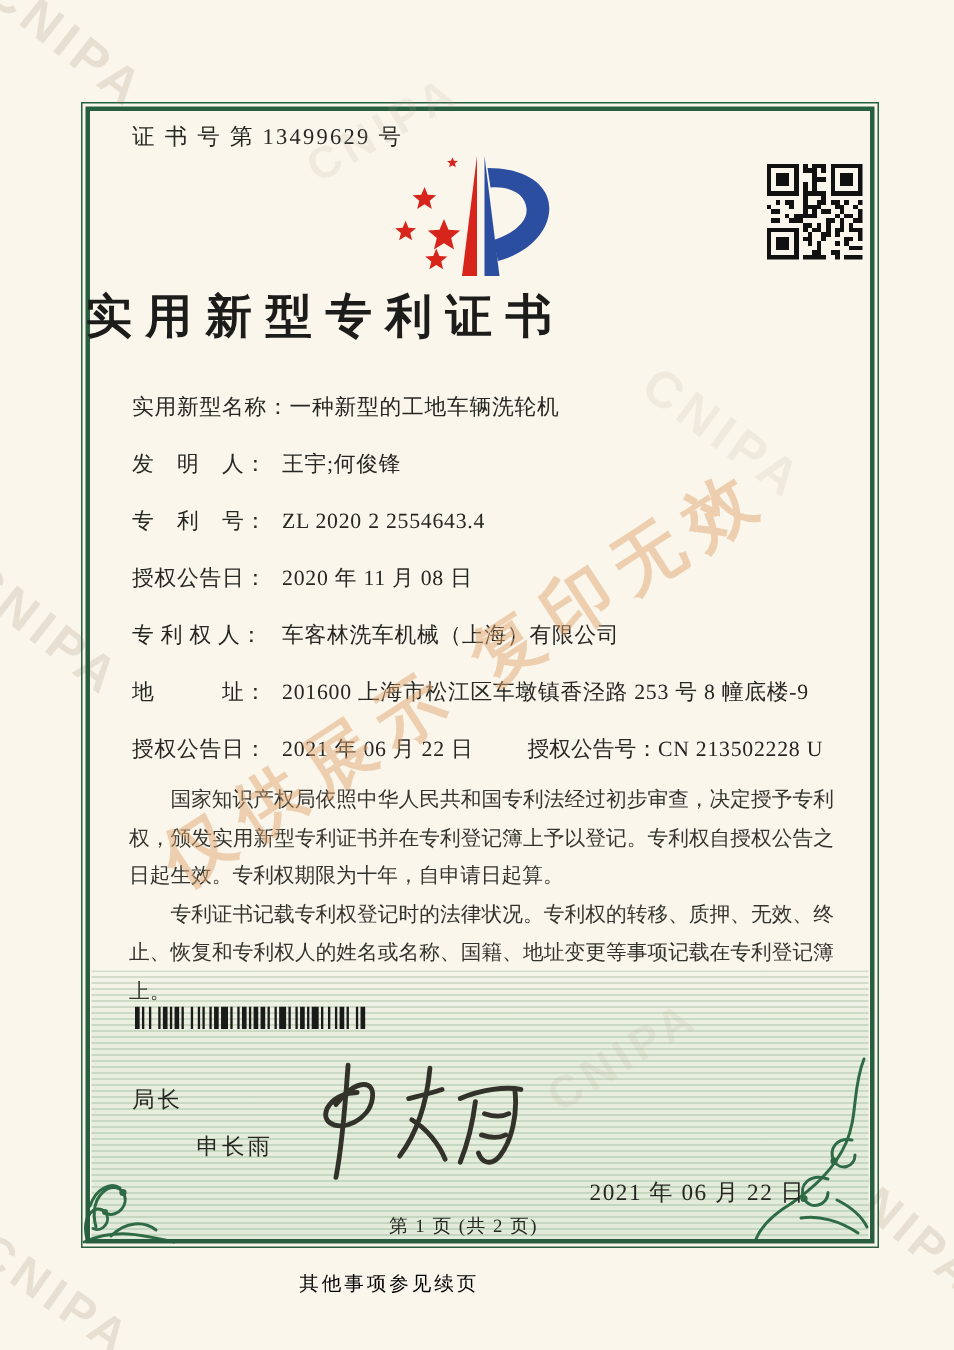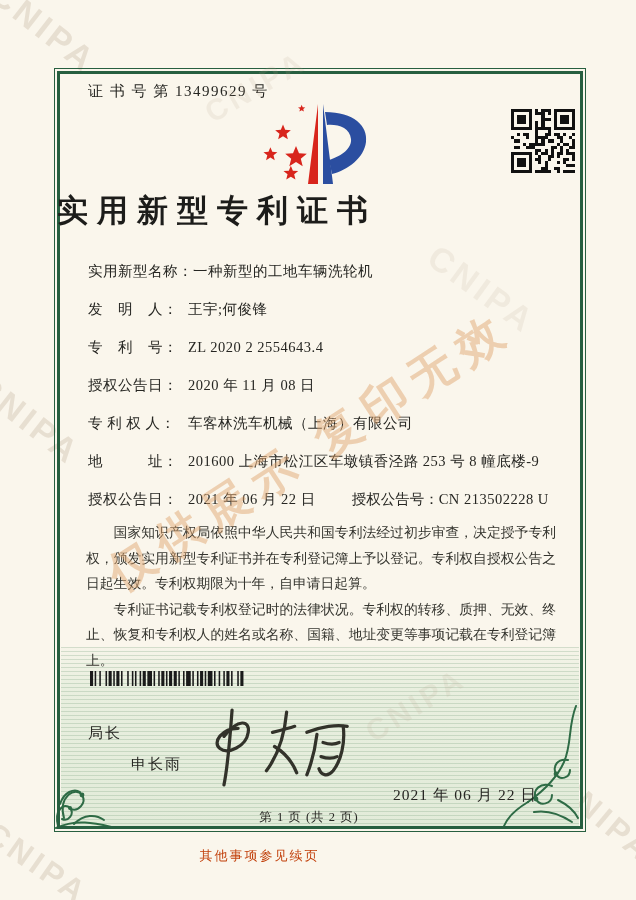--- a/index.html
+++ b/index.html
@@ -56,21 +56,21 @@
   .body p{margin:0;text-indent:2em;}
   
   .barcode{position:absolute;left:90px;top:671px;width:166px;height:15px;z-index:3;}
   .signer-title{position:absolute;left:88px;top:724px;z-index:3;font-size:15px;letter-spacing:2px;
     font-family:"Liberation Sans","DejaVu Sans",sans-serif;}
   .signer-name{position:absolute;left:88px;top:755px;z-index:3;font-size:15px;letter-spacing:2px;
     font-family:"Liberation Sans","DejaVu Sans",sans-serif;margin-left:43px;}
   .signature{position:absolute;left:192px;top:698px;width:165px;height:96px;z-index:3;}
   .issue-date{position:absolute;left:393px;top:785px;z-index:3;font-size:15.5px;letter-spacing:1px;}
   .pageinfo{position:absolute;left:46px;top:809px;width:526px;z-index:3;text-align:center;font-size:12.5px;letter-spacing:1px;}
-  .footnote{position:absolute;left:0;top:847px;width:519px;z-index:3;text-align:center;font-size:13px;letter-spacing:2px;color:#c2410c;}
+  .footnote{position:absolute;left:0;top:847px;width:519px;z-index:3;text-align:center;font-size:13px;letter-spacing:2px;color:#000000;}
 </style>
 </head>
 <body>
 
 <div class="page">
 
   <div class="wm" style="left:-18px;top:8px;font-size:34px;transform:rotate(38deg);">CNIPA</div>
   <div class="wm over" style="left:200px;top:70px;font-size:30px;transform:rotate(-30deg);">CNIPA</div>
   <div class="wm over" style="left:420px;top:270px;font-size:34px;transform:rotate(36deg);">CNIPA</div>
   <div class="wm" style="left:-34px;top:400px;font-size:34px;transform:rotate(38deg);">CNIPA</div>

